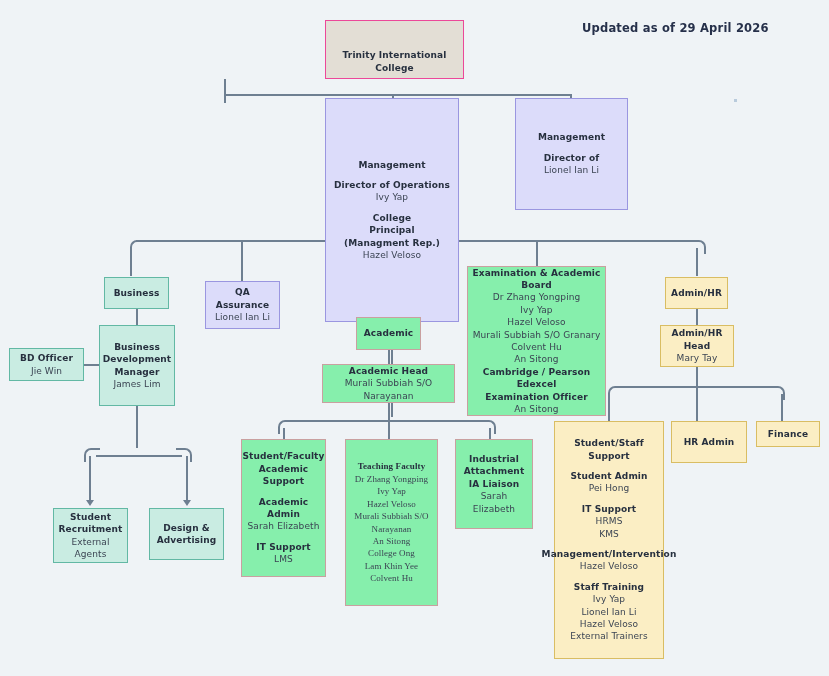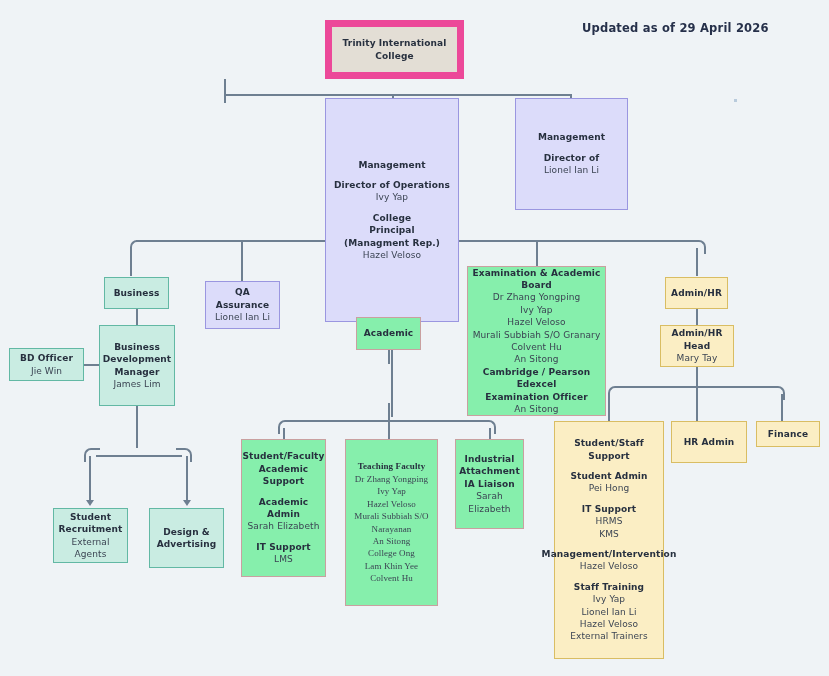--- a/index.html
+++ b/index.html
@@ -32,21 +32,21 @@
     text-align:center;
     font-size:9px;
     line-height:12.4px;
     letter-spacing:.1px;
     padding:4px 3px;
   }
   .node .b{font-weight:bold;}
   .node .n{font-weight:normal;color:#3b4453;}
   .gap{height:8px;line-height:8px;}
 
-  .t-root{background:#e3ded5;border:7px solid #ec4899;}
+  .t-root{background:#e3ded5;border:1px solid #ec4899;justify-content:flex-end;}
   .t-purple{background:#dcdcfa;border:1px solid #9a96e0;}
   .t-teal{background:#c9ece2;border:1px solid #62b8a4;}
   .t-pink{background:#86efac;border:1px solid #c9a0a0;}
   .t-yellow{background:#fbeec4;border:1px solid #d9bd63;}
 
   .stamp{
     position:absolute;
     font-size:11.5px;font-weight:bold;
     color:#26304a;letter-spacing:.2px;
   }
@@ -150,29 +150,33 @@
     <div class="b">BD Officer</div>
     <div class="n">Jie Win</div>
   </div>
 
   <div class="node t-teal" style="left:53px;top:508px;width:75px;height:55px;">
     <div class="b">Student</div>
     <div class="b">Recruitment</div>
     <div class="n">External Agents</div>
   </div>
 
-  <div class="node t-teal" style="left:149px;top:508px;width:75px;height:60px;">
+  <div class="node t-teal" style="left:149px;top:508px;width:75px;height:52px;">
     <div class="b">Design &amp;</div>
     <div class="b">Advertising</div>
   </div>
 
   <div class="node t-pink" style="left:356px;top:317px;width:65px;height:33px;">
     <div class="b">Academic</div>
   </div>
 
+  <div class="node t-pink" style="left:322px;top:364px;width:133px;height:39px;">
+    <div class="b">Academic Head</div>
+    <div class="n">Murali Subbiah S/O Narayanan</div>
+  </div>
 
   <div class="node t-pink" style="left:467px;top:266px;width:139px;height:150px;">
     <div class="b">Examination &amp; Academic Board</div>
     <div class="n">Dr Zhang Yongping</div>
     <div class="n">Ivy Yap</div>
     <div class="n">Hazel Veloso</div>
     <div class="n">Murali Subbiah S/O Granary</div>
     <div class="n">Colvent Hu</div>
     <div class="n">An Sitong</div>
     <div class="gap"></div>
@@ -199,21 +203,21 @@
     <div class="n">Ivy Yap</div>
     <div class="n">Hazel Veloso</div>
     <div class="n">Murali Subbiah S/O</div>
     <div class="n">Narayanan</div>
     <div class="n">An Sitong</div>
     <div class="n">College Ong</div>
     <div class="n">Lam Khin Yee</div>
     <div class="n">Colvent Hu</div>
   </div>
 
-  <div class="node t-pink" style="left:455px;top:439px;width:69px;height:90px;">
+  <div class="node t-pink" style="left:455px;top:439px;width:78px;height:90px;">
     <div class="b">Industrial</div>
     <div class="b">Attachment</div>
     <div class="b">IA Liaison</div>
     <div class="n">Sarah</div>
     <div class="n">Elizabeth</div>
   </div>
 
   <div class="node t-yellow" style="left:554px;top:421px;width:110px;height:238px;">
     <div class="b">Student/Staff Support</div>
     <div class="gap"></div>

